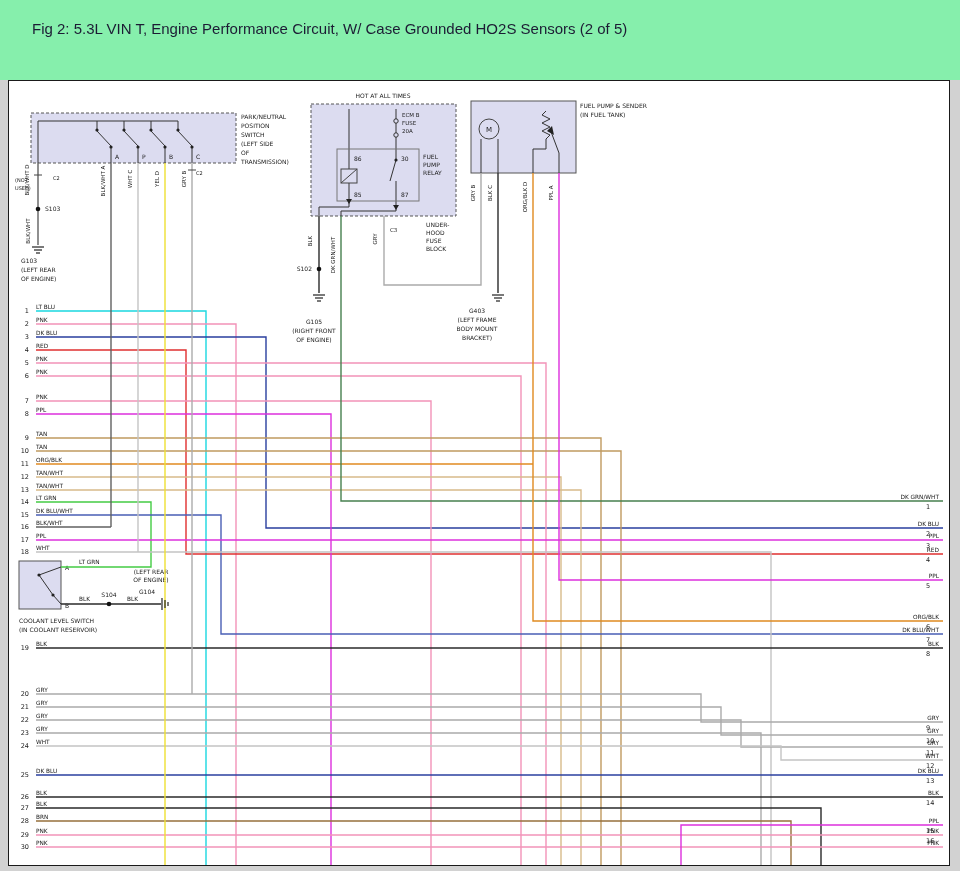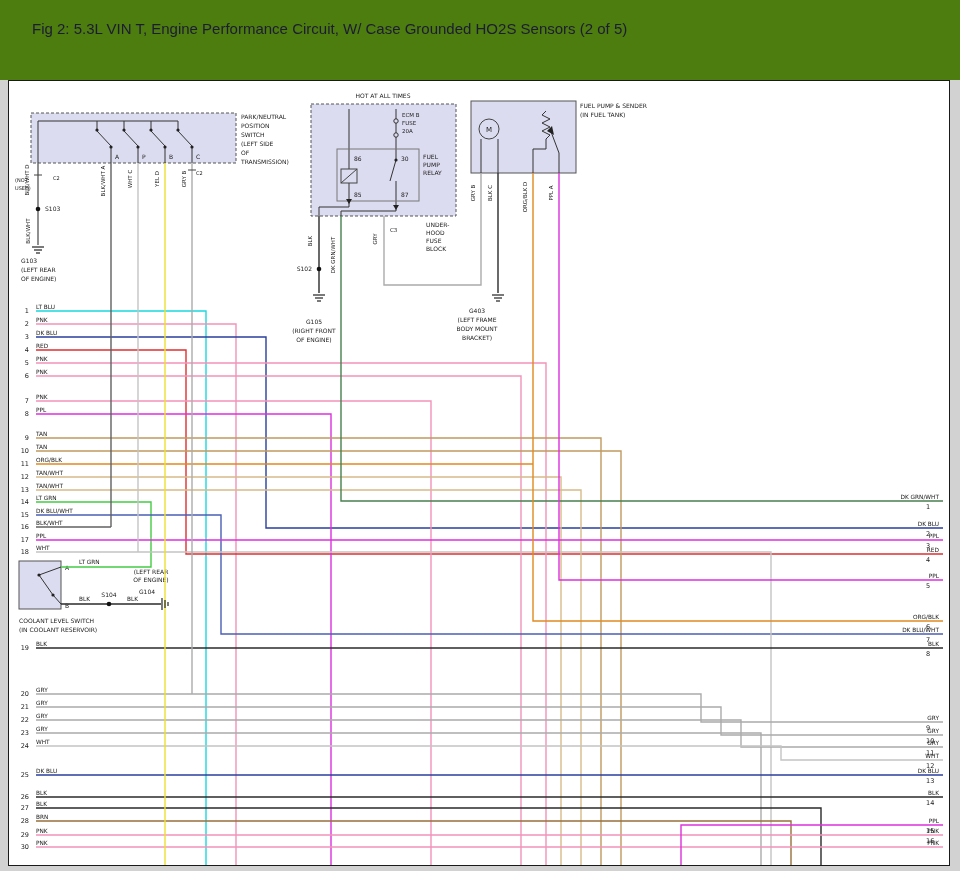--- a/index.html
+++ b/index.html
@@ -1,17 +1,17 @@
 <!DOCTYPE html>
 <html><head>
 <meta charset="utf-8">
 <style>
   html,body{margin:0;padding:0;background:#d2d2d2;}
   body{font-family:"Liberation Sans",sans-serif;width:960px;height:871px;position:relative;overflow:hidden;}
-  .titlebar{position:absolute;left:0;top:0;width:100%;height:80px;background:#4d7c0f;box-sizing:border-box;padding:20px 0 0 32px;}
+  .titlebar{position:absolute;left:0;top:0;width:100%;height:80px;background:#86efac;box-sizing:border-box;padding:20px 0 0 32px;}
   .title{font-size:15px;color:#1c1c34;}
   .diagram{position:absolute;left:8px;top:80px;width:942px;height:786px;background:#ffffff;border:1px solid #1a1a1a;box-sizing:border-box;}
   svg{display:block;width:100%;height:100%;}
   text{font-family:"DejaVu Sans",sans-serif;fill:#1a1a1a;}
   .comp{fill:#dcdcf0;stroke:#555;}
   .dash{stroke-dasharray:3,2;}
   .ln{stroke:#333;fill:none;stroke-width:1;}
 </style>
 </head>
 <body>

